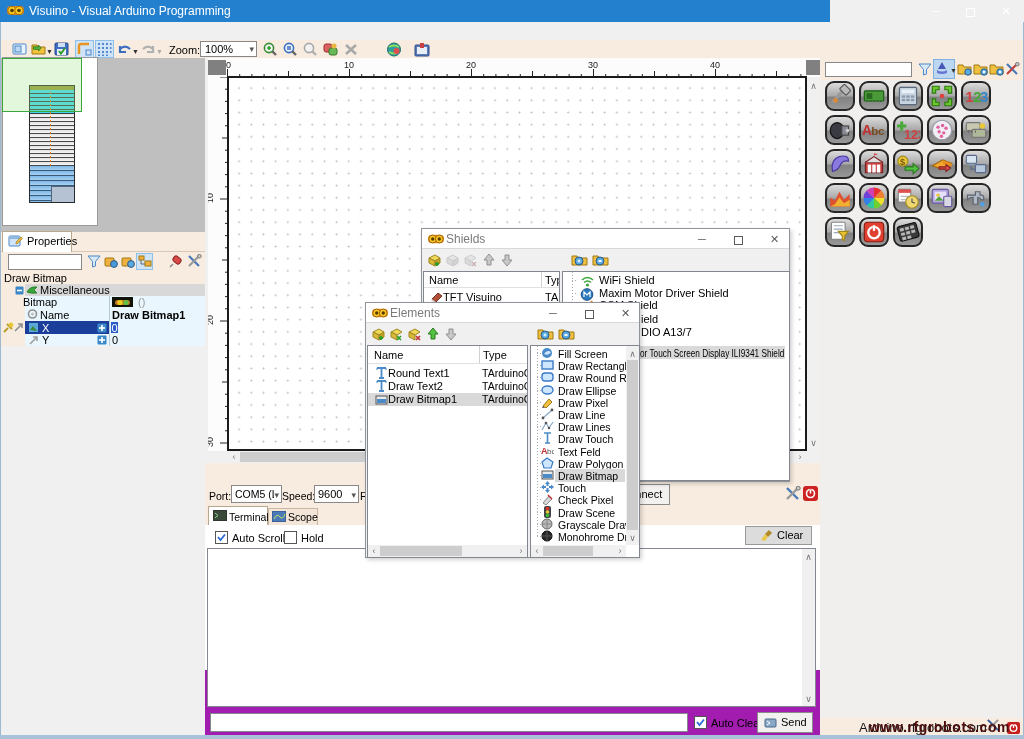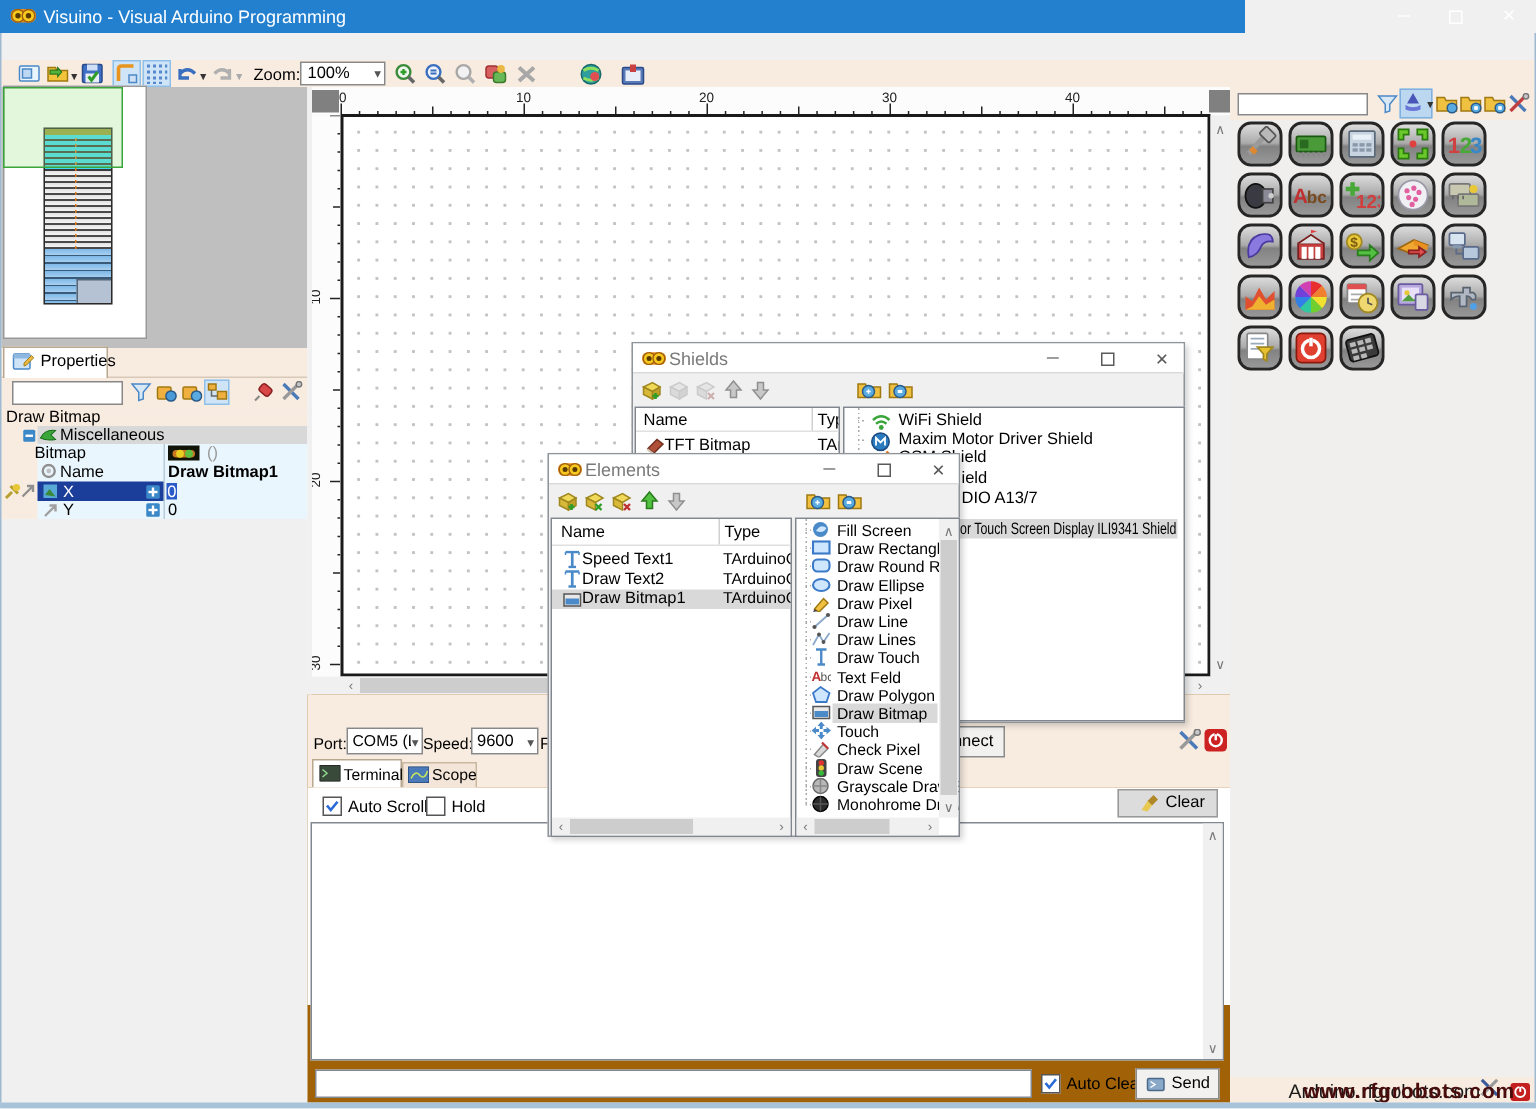--- a/index.html
+++ b/index.html
@@ -634,21 +634,21 @@
     <div class="arr" style="left:0;top:3px;width:13px">∧</div>
     <div class="arr" style="left:0;top:360px;width:13px">∨</div>
   </div>
 
   <div class="abs sb" style="left:227px;top:451px;width:580px;height:12px">
     <div class="arr" style="left:2px;top:0;width:10px">‹</div>
     <div class="arr" style="left:568px;top:0;width:10px">›</div>
     <div class="sbthumb" style="left:13px;top:1px;width:548px;height:10px"></div>
   </div>
 
-  <div class="abs" id="bottompanel" style="left:205px;top:463px;width:615px;height:272px;background:#a16207">
+  <div class="abs" id="bottompanel" style="left:205px;top:463px;width:615px;height:272px;background:#a21caf">
 
     <div class="abs" style="left:0;top:0;width:615px;height:43px;background:#f8ece0"></div>
     <div class="abs" style="left:4px;top:27px;color:#000;font-size:10.5px">Port:</div>
     <div class="combo" style="left:26px;top:22px;width:51px;height:18px;background:#fff">
         <span style="position:absolute;left:3px;top:2px;white-space:nowrap;overflow:hidden;width:39px;display:inline-block;font-size:10.5px">COM5 (L</span>
         <span class="ca" style="top:4px">▾</span>
       </div>
     <div class="abs" style="left:77px;top:27px;color:#000;font-size:10.5px">Speed:</div>
     <div class="combo" style="left:109px;top:22px;width:45px;height:18px;background:#fff">
         <span style="position:absolute;left:3px;top:2px">9600</span>
@@ -768,21 +768,21 @@
 
     <div class="list" style="left:1px;top:42px;width:137px;height:210px">
       <div class="abs" style="left:5px;top:2px;color:#000">Name</div>
       <div class="abs" style="left:121px;top:2px;color:#000">Typ</div>
       <div class="abs" style="left:0;top:15px;width:137px;height:1px;background:#e0e0e0"></div>
       <div class="abs" style="left:117px;top:0;width:1px;height:15px;background:#d0d0d0"></div>
       <svg class="abs" style="left:6px;top:19px" width="13" height="12" viewBox="0 0 13 12">
           <path d="M2 8 L8 2 L12 5 L6 11 Z" fill="#b05038" stroke="#703020"></path>
           <path d="M2 8 L6 11 L5 12 L1 9 Z" fill="#d8c8b8"></path>
         </svg>
-      <div class="abs" style="left:19px;top:19px;color:#000">TFT Bitmap</div>
+      <div class="abs" style="left:19px;top:19px;color:#000">TFT Visuino</div>
       <div class="abs" style="left:121px;top:19px;color:#000">TArd</div>
     </div>
 
     <div class="list" style="left:140px;top:42px;width:228px;height:210px">
       <div class="abs" style="left:9px;top:0;width:1px;height:81px;background:repeating-linear-gradient(#aaa 0,#aaa 1px,transparent 1px,transparent 3px)"></div>
       <div class="abs" style="left:9px;top:8px;width:6px;height:1px;background:repeating-linear-gradient(90deg,#aaa 0,#aaa 1px,transparent 1px,transparent 3px)"></div>
       <div class="abs" style="left:9px;top:21px;width:6px;height:1px;background:repeating-linear-gradient(90deg,#aaa 0,#aaa 1px,transparent 1px,transparent 3px)"></div>
       <div class="abs" style="left:9px;top:34px;width:6px;height:1px;background:repeating-linear-gradient(90deg,#aaa 0,#aaa 1px,transparent 1px,transparent 3px)"></div>
       <div class="abs" style="left:9px;top:47px;width:6px;height:1px;background:repeating-linear-gradient(90deg,#aaa 0,#aaa 1px,transparent 1px,transparent 3px)"></div>
       <div class="abs" style="left:9px;top:60px;width:6px;height:1px;background:repeating-linear-gradient(90deg,#aaa 0,#aaa 1px,transparent 1px,transparent 3px)"></div>
@@ -859,21 +859,21 @@
 
     <div class="list" style="left:1px;top:42px;width:161px;height:213px">
       <div class="abs" style="left:6px;top:3px;color:#000">Name</div>
       <div class="abs" style="left:115px;top:3px;color:#000">Type</div>
       <div class="abs" style="left:0;top:17px;width:161px;height:1px;background:#e0e0e0"></div>
       <div class="abs" style="left:111px;top:0;width:1px;height:17px;background:#d0d0d0"></div>
       <svg class="abs" style="left:7px;top:21px" width="13" height="12" viewBox="0 0 13 12">
           <path d="M2 1 L11 1 M6.5 1 L6.5 11 M4 11 L9 11" stroke="#4a8ac8" stroke-width="1.8"></path>
           <path d="M2 1 L2 3 M11 1 L11 3" stroke="#4a8ac8"></path>
         </svg>
-      <div class="abs" style="left:20px;top:21px;color:#000">Speed Text1</div>
+      <div class="abs" style="left:20px;top:21px;color:#000">Round Text1</div>
       <div class="abs" style="left:114px;top:21px;color:#000;font-size:10.5px">TArduinoCol</div>
       <svg class="abs" style="left:7px;top:34px" width="13" height="12" viewBox="0 0 13 12">
           <path d="M2 1 L11 1 M6.5 1 L6.5 11 M4 11 L9 11" stroke="#4a8ac8" stroke-width="1.8"></path>
           <path d="M2 1 L2 3 M11 1 L11 3" stroke="#4a8ac8"></path>
         </svg>
       <div class="abs" style="left:20px;top:34px;color:#000">Draw Text2</div>
       <div class="abs" style="left:114px;top:34px;color:#000;font-size:10.5px">TArduinoCol</div>
       <div class="abs" style="left:0px;top:47px;width:159px;height:13px;background:#d9d9d9"></div>
       <svg class="abs" style="left:7px;top:48px" width="13" height="12" viewBox="0 0 13 12">
           <rect x="1" y="2" width="11" height="8" fill="#e8e8e8" stroke="#555"></rect>

